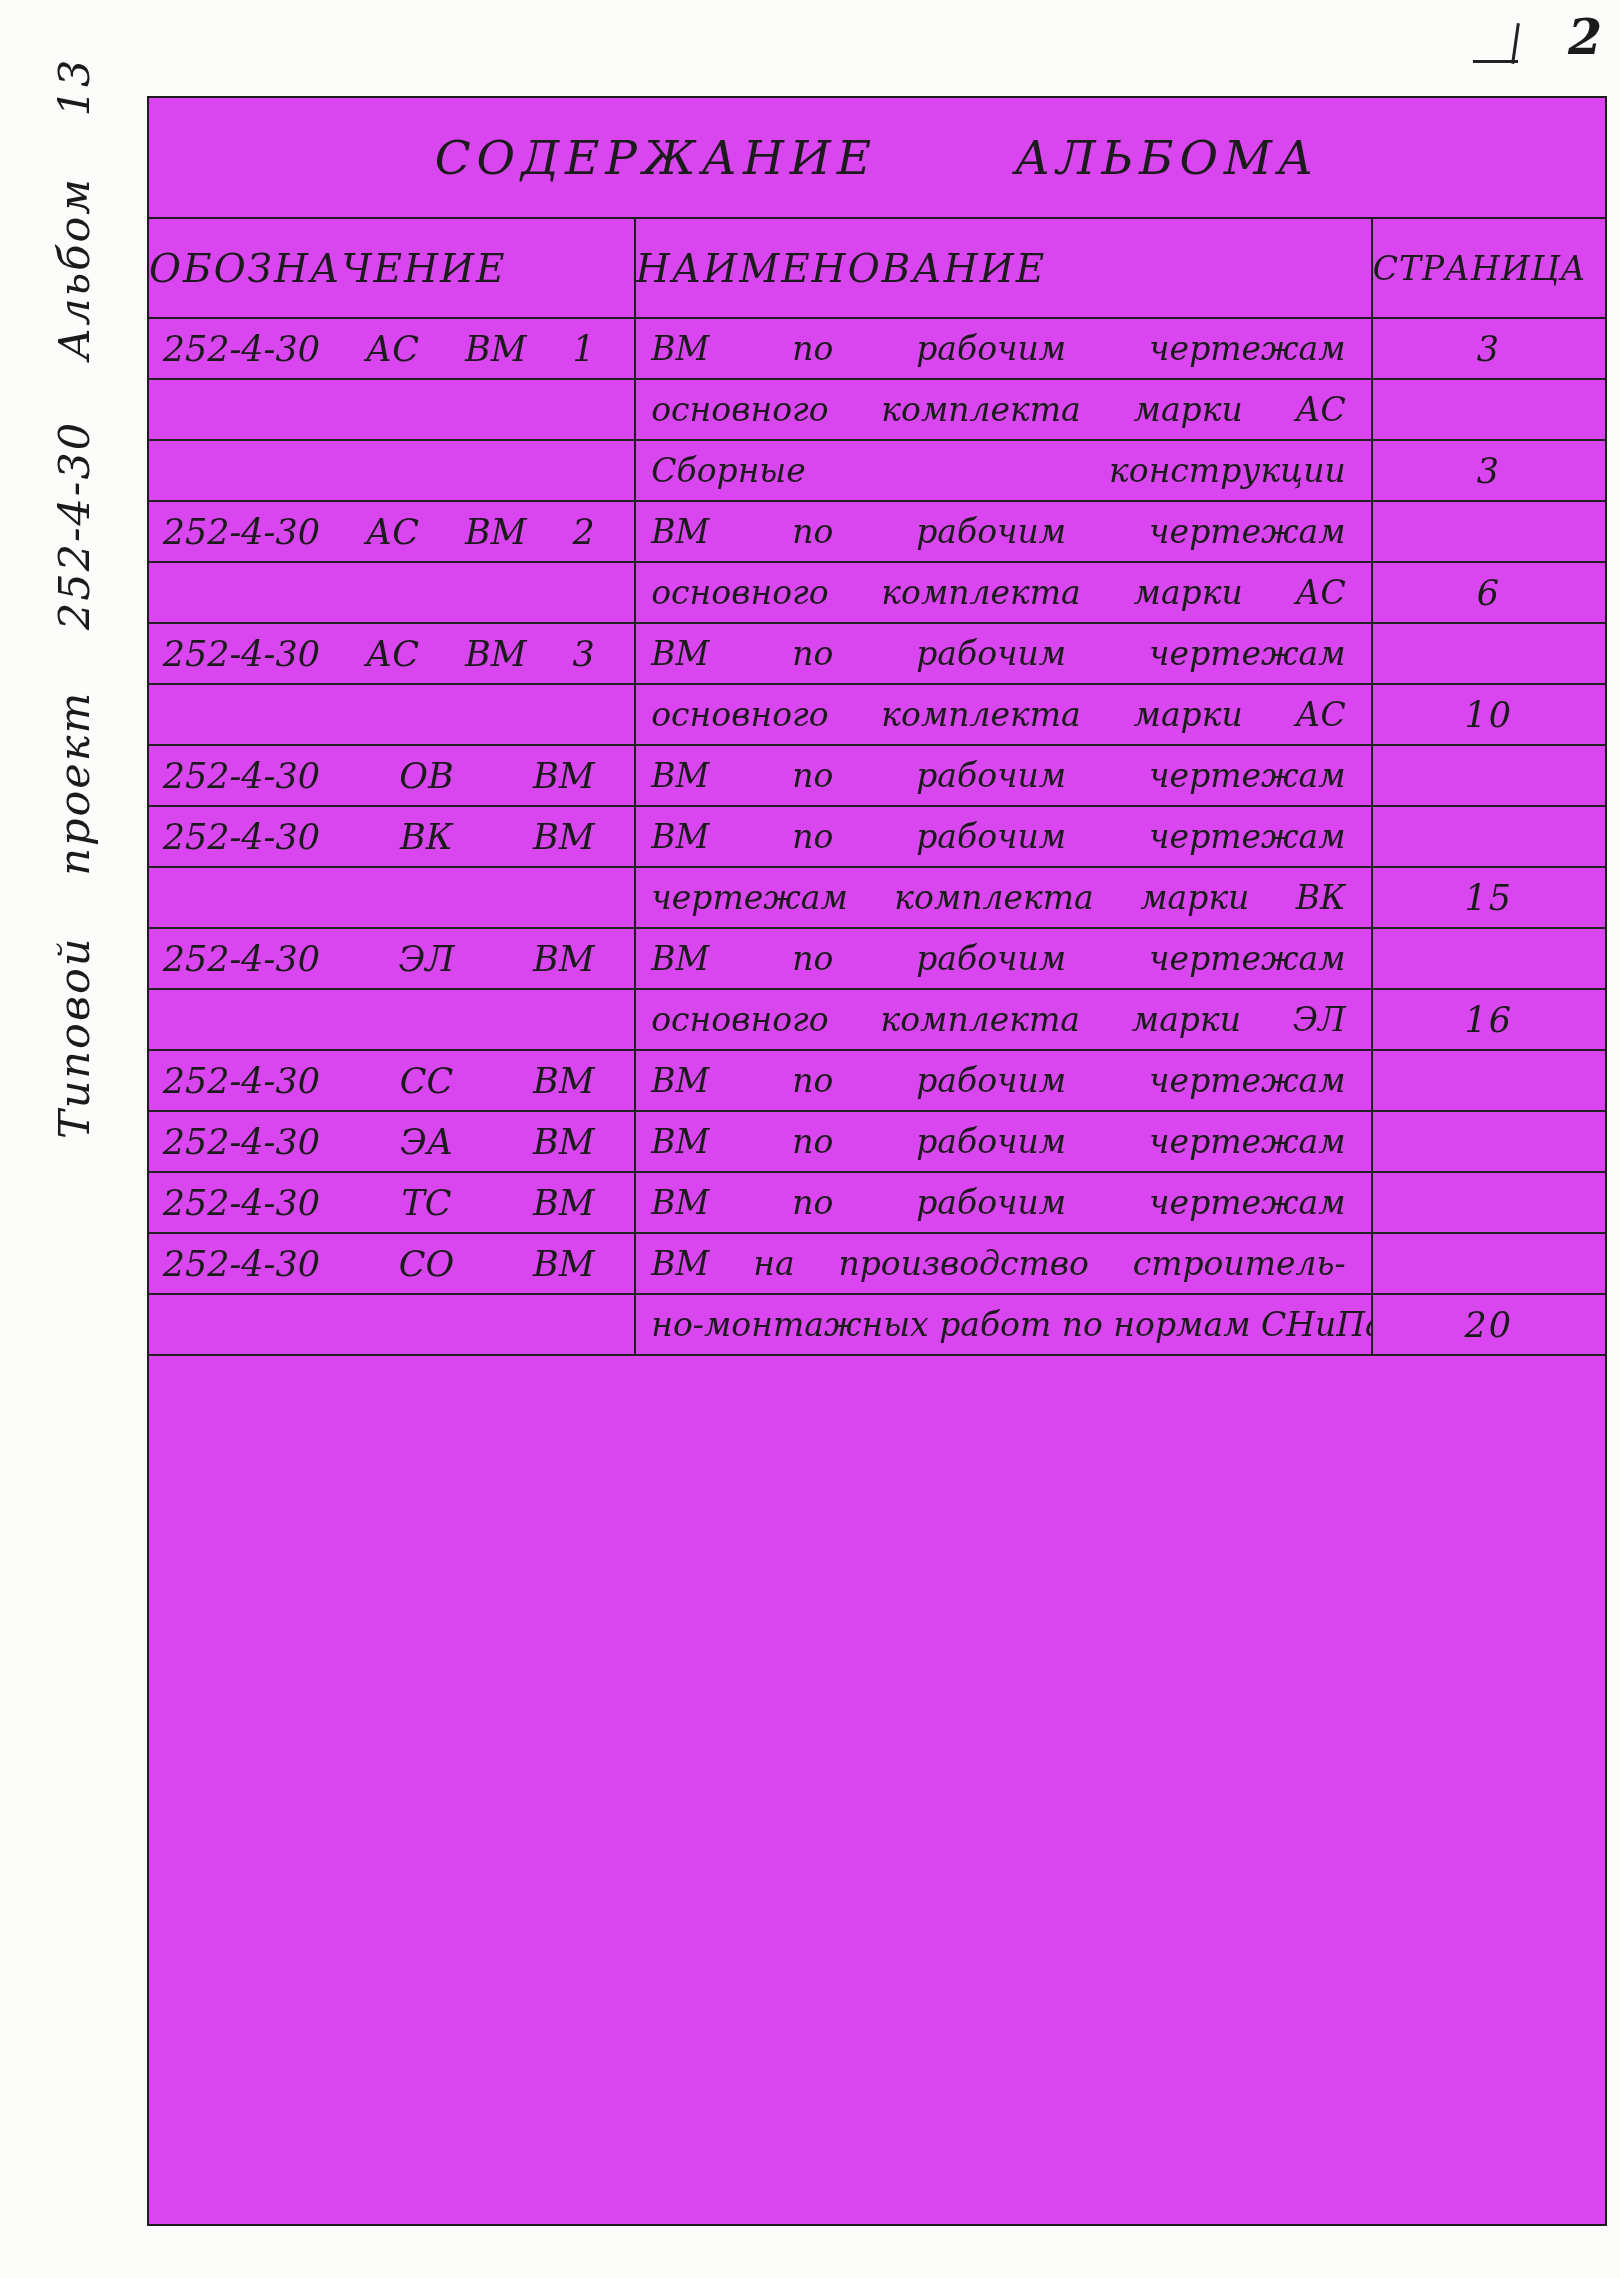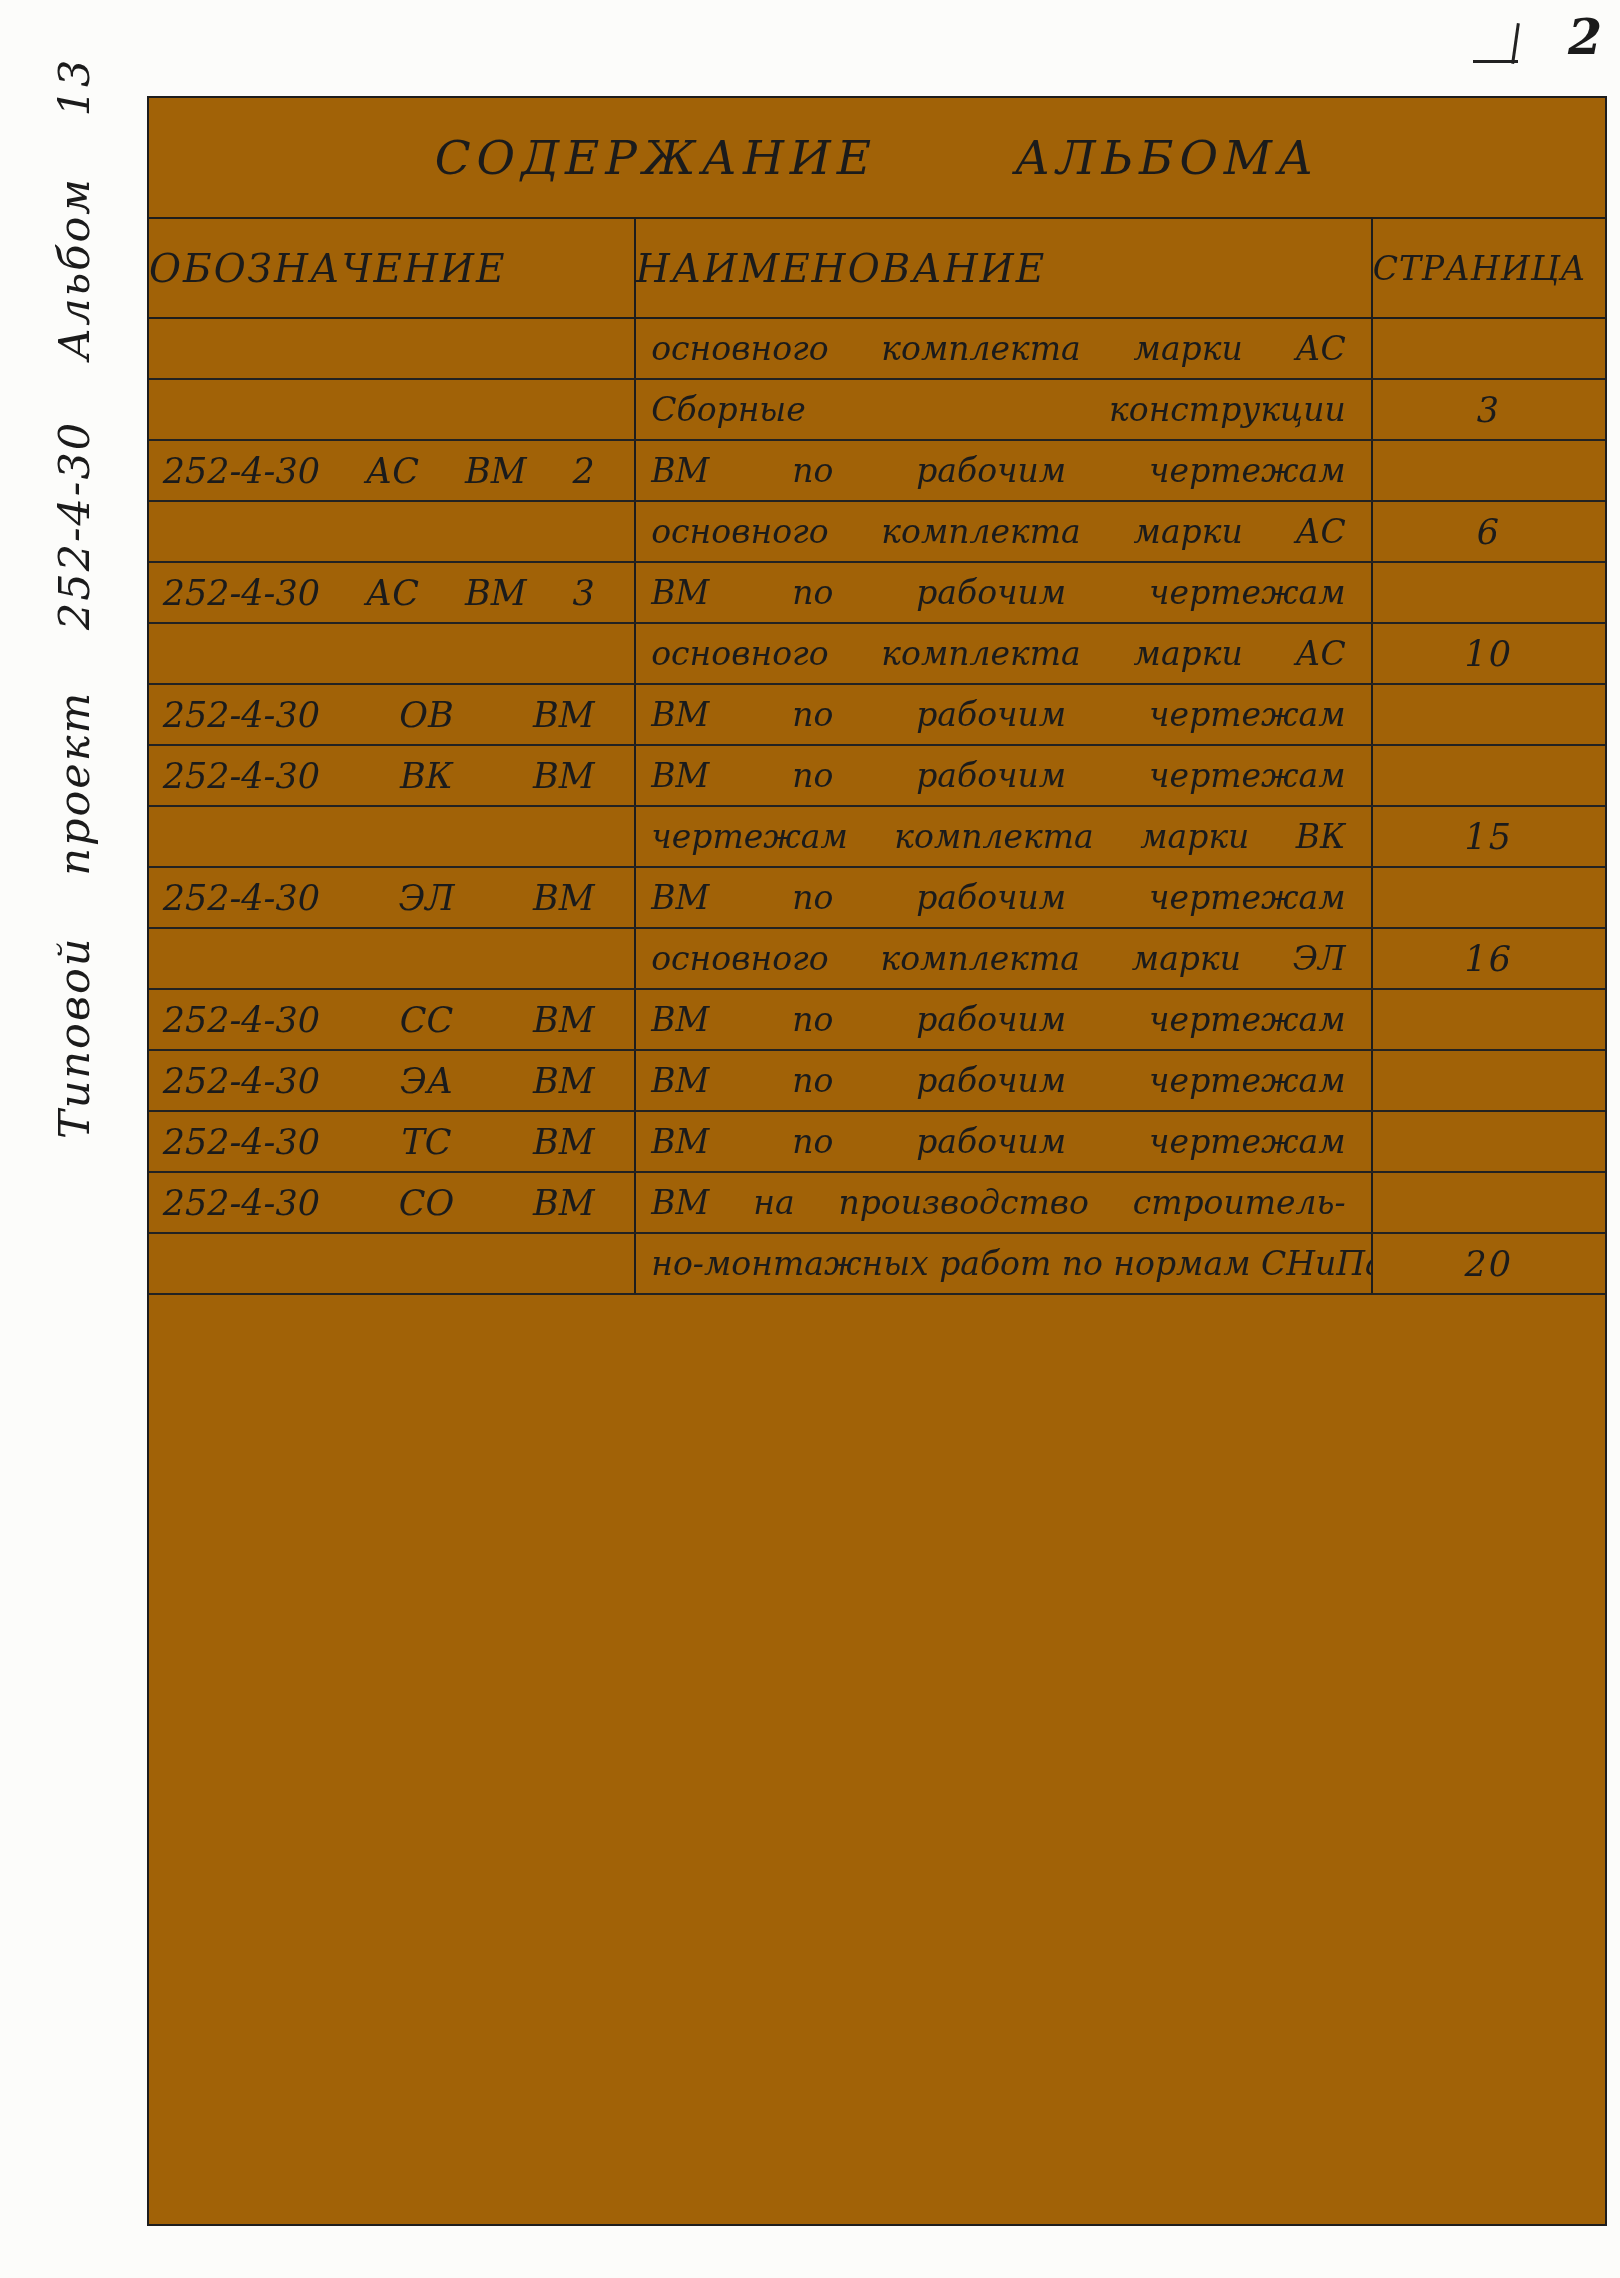--- a/index.html
+++ b/index.html
@@ -62,21 +62,21 @@
   }
 
   
   .frame {
     position: absolute;
     left: 147px;
     top: 96px;
     width: 1460px;
     height: 2130px;
     border: 2.9px solid #1d1d1d;
-    background: #a16207;
+    background: #d946ef;
   }
 
   .title-row {
     height: 121px;
     border-bottom: 2.9px solid #1d1d1d;
     display: flex;
     align-items: center;
     justify-content: center;
     font-size: 47px;
     letter-spacing: 5.9px;
@@ -155,20 +155,25 @@
       </colgroup>
       <thead>
         <tr>
           <td>ОБОЗНАЧЕНИЕ</td>
           <td class="name-col">НАИМЕНОВАНИЕ</td>
           <td class="page-head">СТРАНИЦА</td>
         </tr>
       </thead>
       <tbody>
           <tr>
+            <td class="designation-cell">252-4-30 АС ВМ 1</td>
+            <td class="name-cell name-col">ВМ по рабочим чертежам</td>
+            <td class="page-cell">3</td>
+          </tr>
+          <tr>
             <td class="designation-cell"></td>
             <td class="name-cell name-col">основного комплекта марки АС</td>
             <td class="page-cell"></td>
           </tr>
           <tr>
             <td class="designation-cell"></td>
             <td class="name-cell name-col">Сборные конструкции</td>
             <td class="page-cell">3</td>
           </tr>
           <tr>

